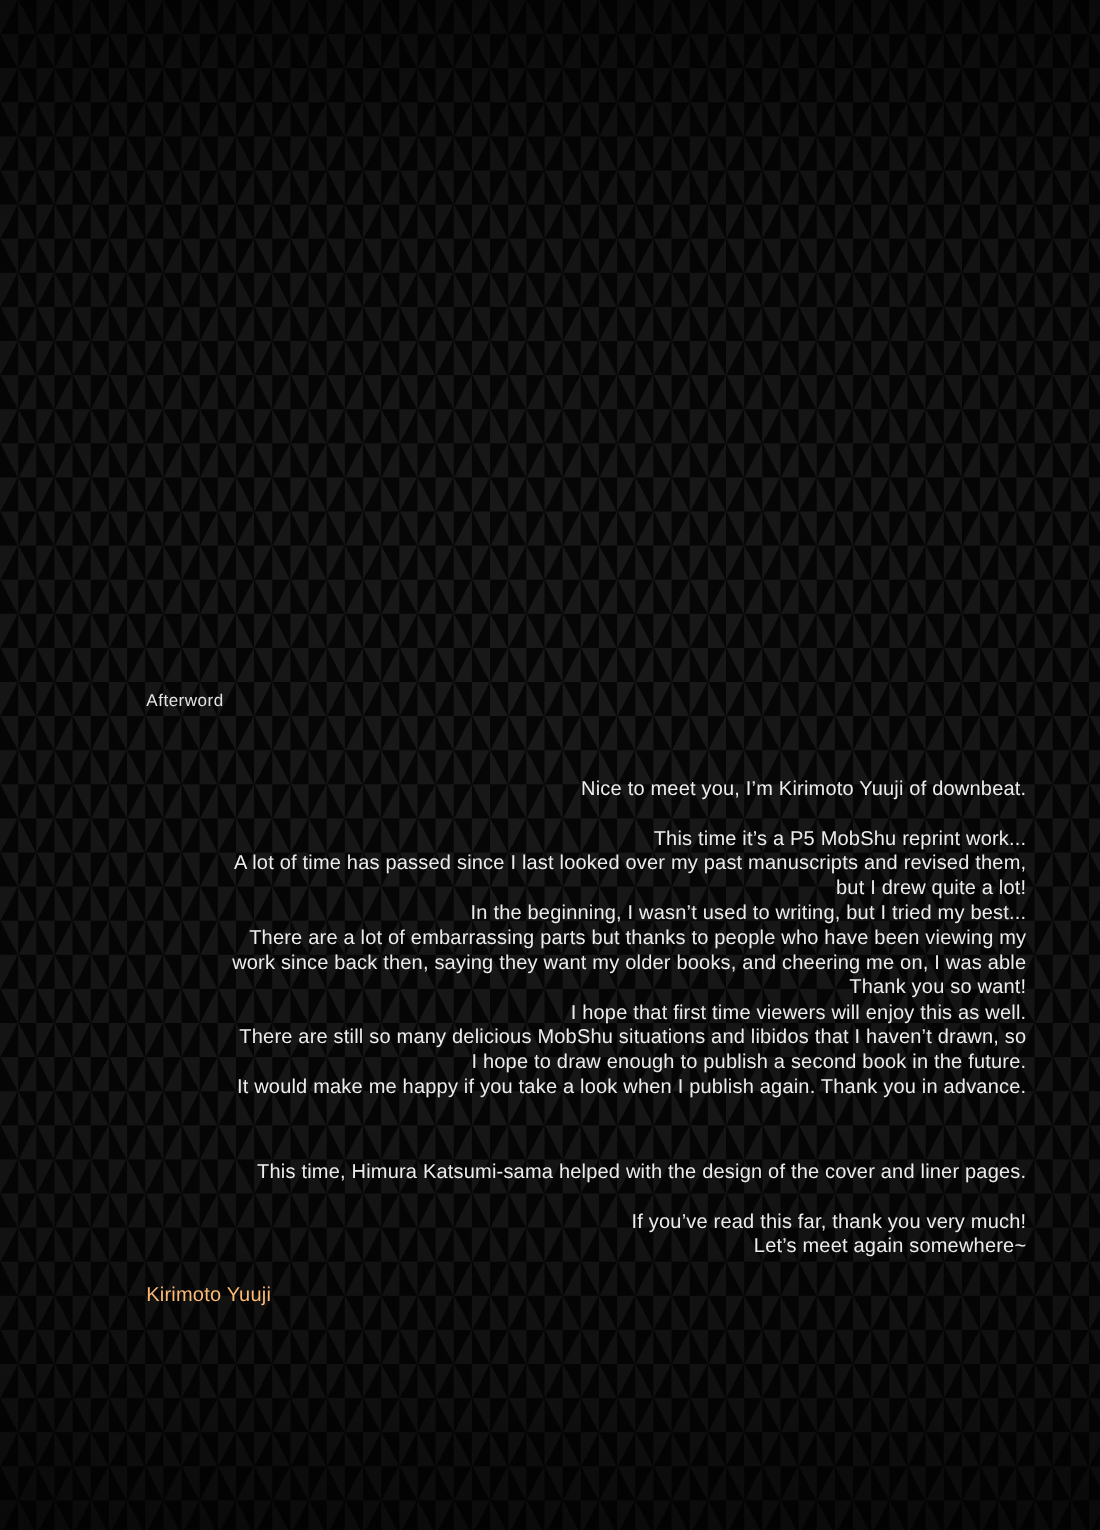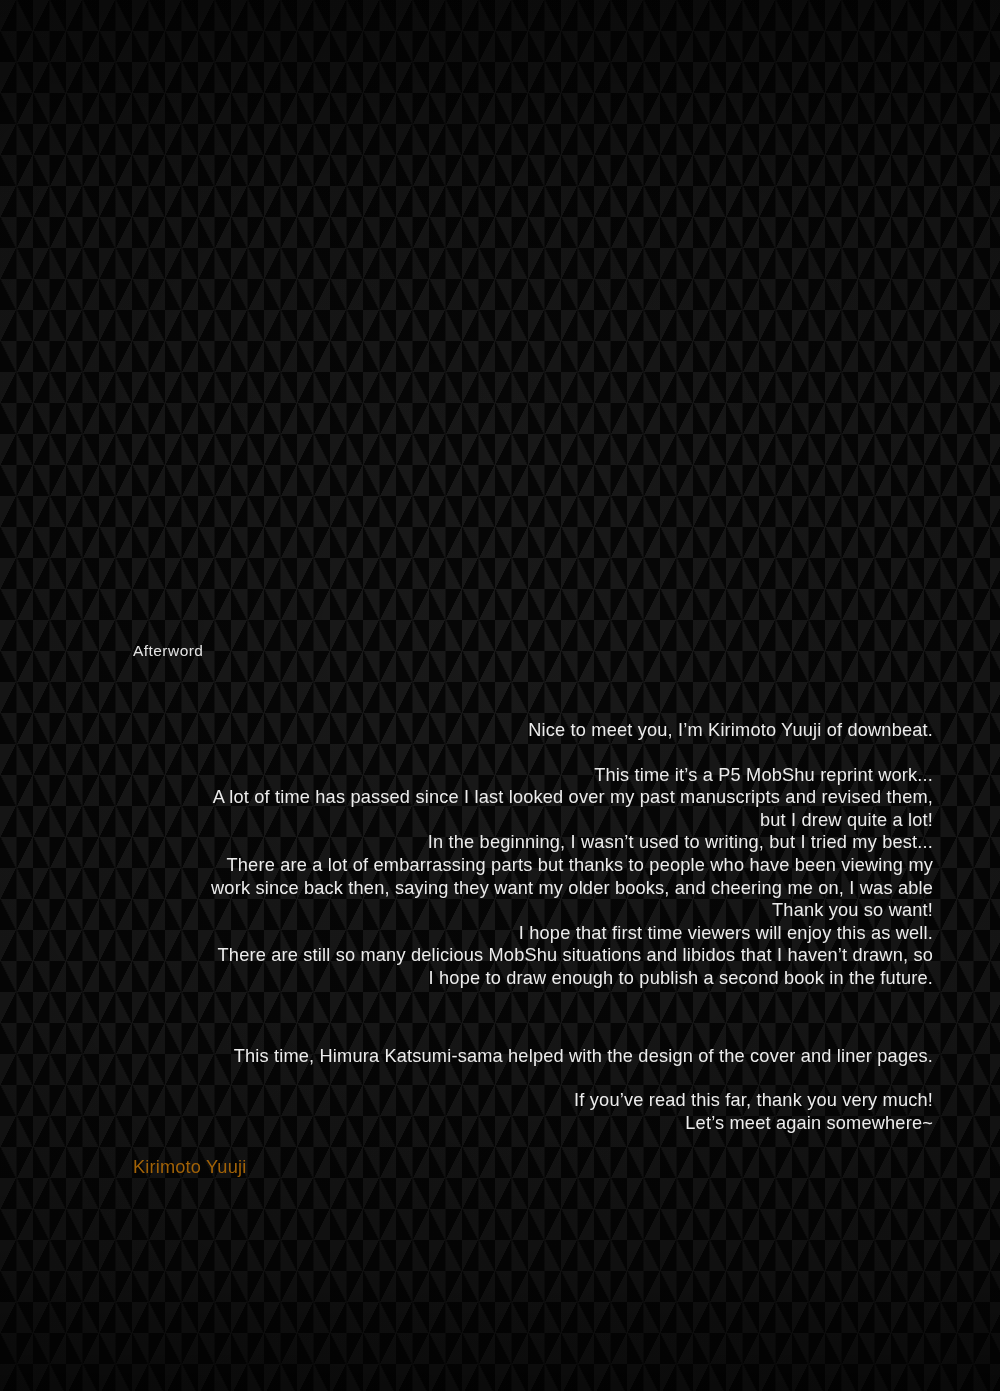--- a/index.html
+++ b/index.html
@@ -52,21 +52,21 @@
         rgba(0,0,0,0.00) 34%,
         rgba(0,0,0,0.00) 72%,
         rgba(0,0,0,0.18) 90%,
         rgba(0,0,0,0.45) 100%);
     pointer-events: none;
   }
 
   .content {
     position: absolute;
     left: 133px;
-    top: 640px;
+    top: 627px;
     width: 800px;
   }
 
   .section-title {
     font-family: "Liberation Sans", sans-serif;
     font-size: 15.5px;
     line-height: 22px;
     color: #e3e3e3;
     letter-spacing: 0.45px;
     font-weight: 400;
@@ -93,21 +93,21 @@
   .gap-intro   { height: 57px; }
   .gap-a       { height: 22px; }
   .gap-b       { height: 55px; }
   .gap-c       { height: 22px; }
   .gap-d       { height: 22px; }
 
   .signature {
     font-family: "Liberation Sans", sans-serif;
     font-size: 18.2px;
     line-height: 22.6px;
-    color: #a16207;
+    color: #fdba74;
     letter-spacing: 0.18px;
     margin: 0;
     white-space: nowrap;
   }
 </style>
 </head>
 <body>
 
 <div class="page">
 
@@ -131,20 +131,21 @@
       <span class="line">This time it’s a P5 MobShu reprint work...</span>
       <span class="line">A lot of time has passed since I last looked over my past manuscripts and revised them,</span>
       <span class="line">but I drew quite a lot!</span>
       <span class="line">In the beginning, I wasn’t used to writing, but I tried my best...</span>
       <span class="line">There are a lot of embarrassing parts but thanks to people who have been viewing my</span>
       <span class="line">work since back then, saying they want my older books, and cheering me on, I was able</span>
       <span class="line">Thank you so want!</span>
       <span class="line">I hope that first time viewers will enjoy this as well.</span>
       <span class="line">There are still so many delicious MobShu situations and libidos that I haven’t drawn, so</span>
       <span class="line">I hope to draw enough to publish a second book in the future.</span>
+      <span class="line">It would make me happy if you take a look when I publish again. Thank you in advance.</span>
     </p>
 
     <div class="gap-b"></div>
 
     <p class="block">
       <span class="line">This time, Himura Katsumi-sama helped with the design of the cover and liner pages.</span>
     </p>
 
     <div class="gap-c"></div>
 

